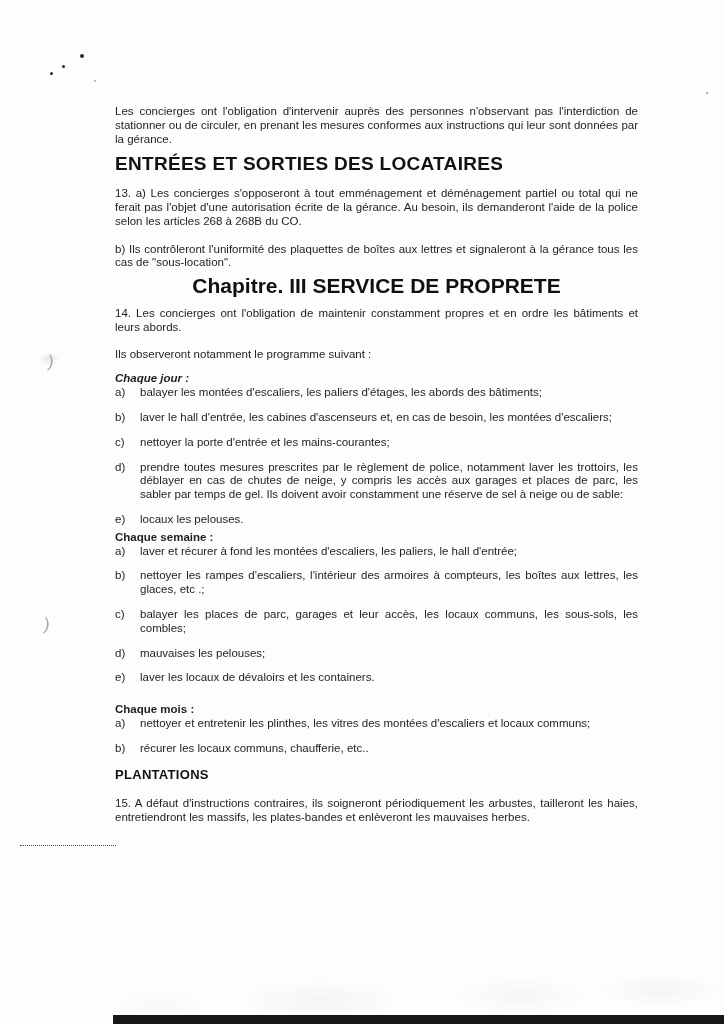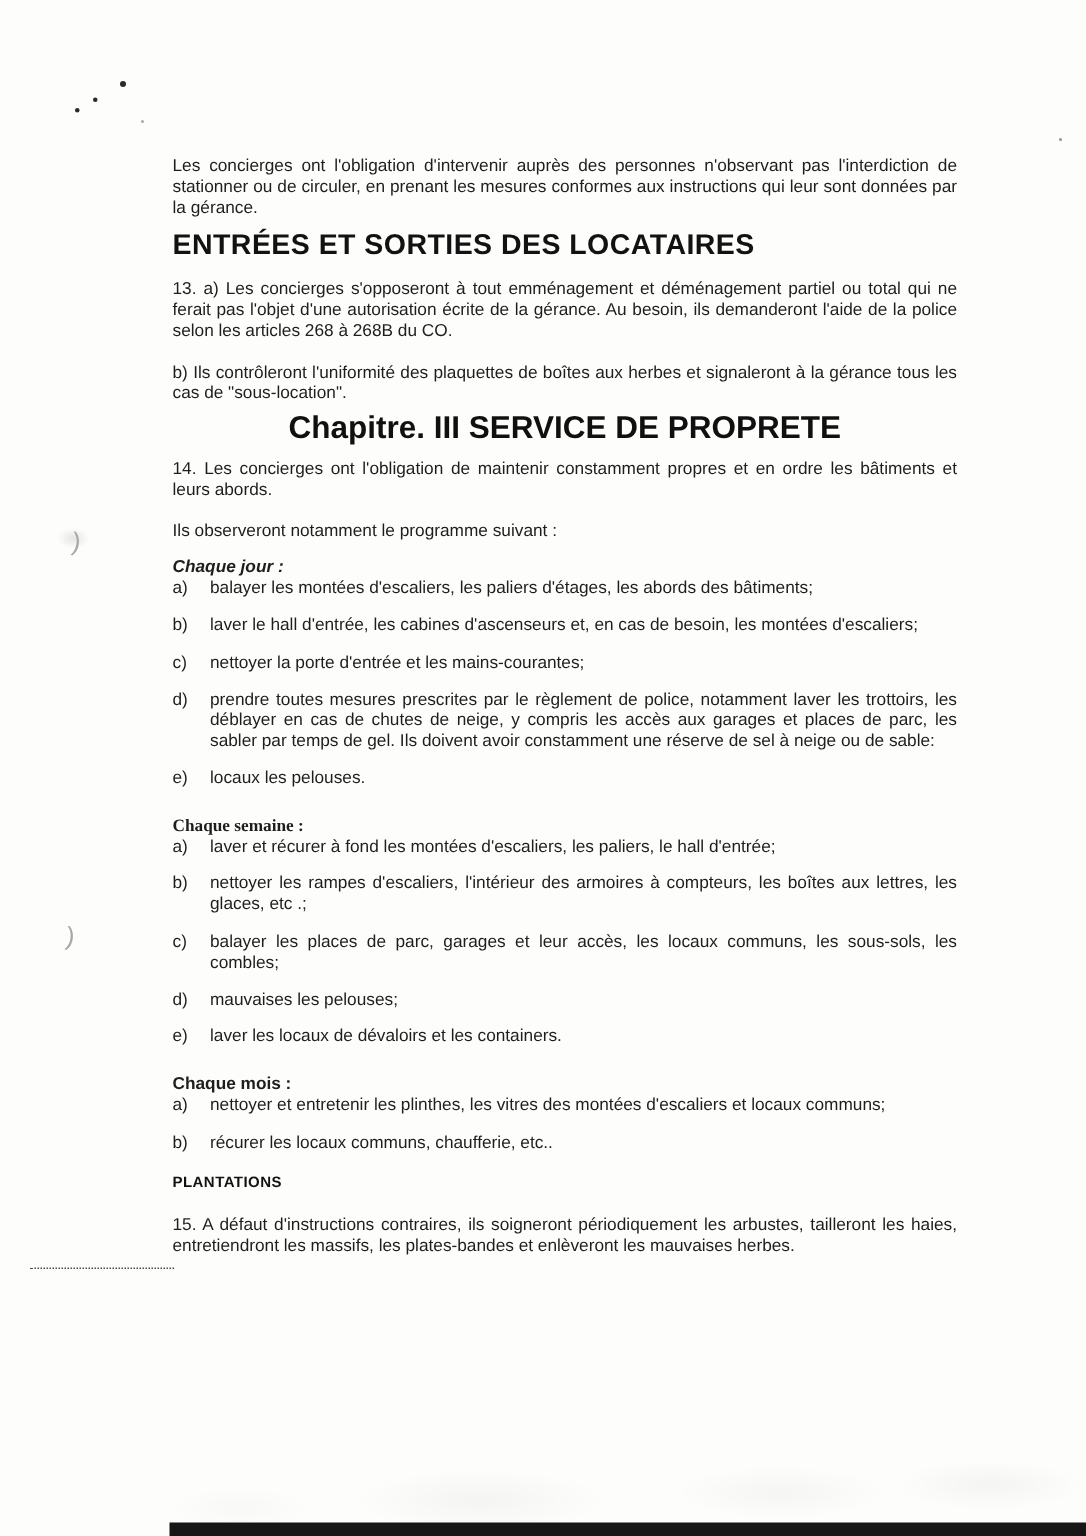--- a/index.html
+++ b/index.html
@@ -53,39 +53,39 @@
   }
   .bold-line {
     margin: 13px 0 0 0;
     font-weight: normal;
   }
   .group-title {
     margin: 0;
     font-weight: bold;
   }
   .g-daily { margin-top: 11px; font-style: italic; }
-  .g-week  { margin-top: 18px; font-family: Liberation Serif, serif; }
+  .g-week  { margin-top: 4px; }
   .g-month { margin-top: 18px; }
   .list-item {
     display: flex;
     margin-top: 11px;
   }
   .list-item.first {
     margin-top: 0;
   }
   .li-label {
     flex: 0 0 25px;
   }
   .li-text {
     flex: 1;
     text-align: justify;
   }
   .heading-plantations {
     margin: 12px 0 0 0;
-    font-size: 10px;
+    font-size: 13px;
     font-weight: bold;
     letter-spacing: 0.3px;
     color: #121212;
   }
   
   .speck {
     position: absolute;
     background: #2a2a2a;
     border-radius: 50%;
   }
@@ -139,21 +139,21 @@
 
   <div class="content">
 
 
     <p class="para m-top-13">Les concierges ont l'obligation d'intervenir auprès des personnes n'observant pas l'interdiction de stationner ou de circuler, en prenant les mesures conformes aux instructions qui leur sont données par la gérance.</p>
 
     <h2 class="heading">ENTRÉES ET SORTIES DES LOCATAIRES</h2>
 
     <p class="para m-top-16">13. a) Les concierges s'opposeront à tout emménagement et déménagement partiel ou total qui ne ferait pas l'objet d'une autorisation écrite de la gérance. Au besoin, ils demanderont l'aide de la police selon les articles 268 à 268B du CO.</p>
 
-    <p class="para m-top-14">b) Ils contrôleront l'uniformité des plaquettes de boîtes aux herbes et signaleront à la gérance tous les cas de "sous-location".</p>
+    <p class="para m-top-14">b) Ils contrôleront l'uniformité des plaquettes de boîtes aux lettres et signaleront à la gérance tous les cas de "sous-location".</p>
 
     <h1 class="chapter-heading">Chapitre. III SERVICE DE PROPRETE</h1>
 
     <p class="para m-top-14">14. Les concierges ont l'obligation de maintenir constamment propres et en ordre les bâtiments et leurs abords.</p>
 
     <p class="bold-line">Ils observeront notamment le programme suivant :</p>
 
     <p class="group-title g-daily">Chaque jour :</p>
     <div class="list-item first">
       <span class="li-label">a)</span>

